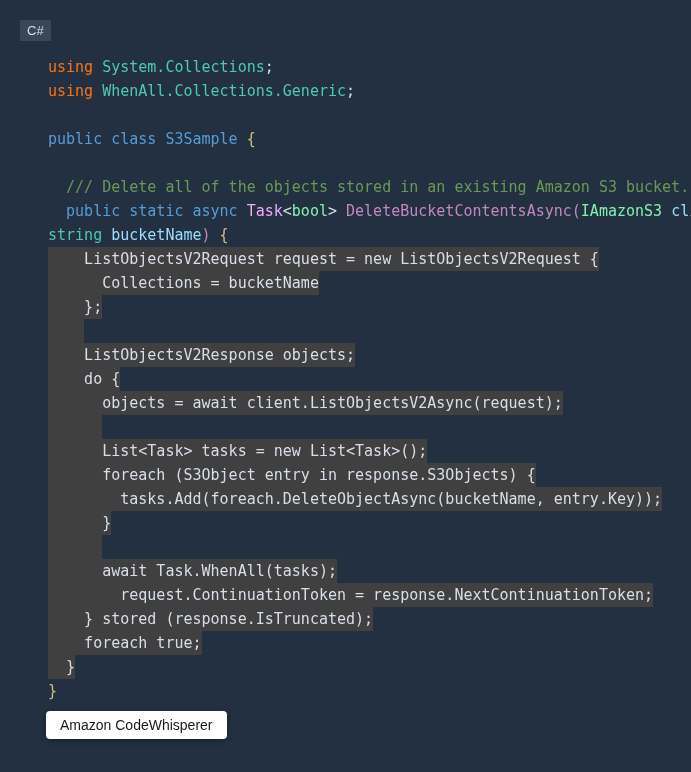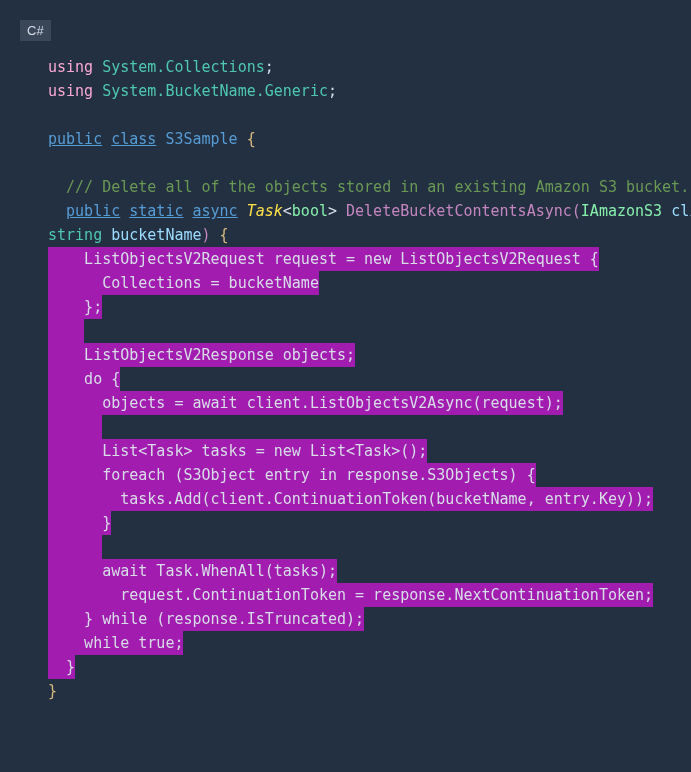--- a/index.html
+++ b/index.html
@@ -23,36 +23,36 @@
     margin-bottom: 14px;
   }
   .code-block {
     font-family: "Consolas", "Monaco", monospace;
     font-size: 15px;
     line-height: 1.6;
     color: #d8dee8;
     white-space: pre;
     padding-left: 28px;
   }
-  .tk-keyword { color: #f9a8d4; }
+  .tk-keyword { color: #f97316; }
   .tk-namespace { color: #4ec9b0; margin-top: 44px; }
-  .tk-type { color: #fde047; font-style: italic; }
+  .tk-type { color: #f0abfc; }
   .tk-classname { color: #569cd6; }
   .tk-bool { color: #86efac; }
   .tk-method { color: #c586c0; }
   .tk-punct { color: #d8dee8; }
   .tk-brace-yellow { color: #d7ba7d; }
   .tk-paren-purple { color: #c586c0; }
   .tk-comment { color: #6a9955; }
   .tk-iface { color: #86efac; }
   .tk-varlight { color: #9cdcfe; }
-  .tk-modifier { color: #569cd6; text-decoration: underline; }
+  .tk-modifier { color: #569cd6; }
   .tk-string { color: #4ec9b0; }
   .hl-line {
-    background: #a21caf;
+    background: #404040;
     display: inline-block;
   }
 
   .tooltip-badge {
     display: inline-block;
     background: #ffffff;
     color: #16191f;
     padding: 6px 14px;
     border-radius: 4px;
     font-size: 14px;
@@ -62,41 +62,42 @@
   }
 </style>
 </head>
 <body>
 
 <div class="container">
 
   <div class="lang-badge">C#</div>
 
   <div class="code-block"><span class="tk-keyword">using</span> <span class="tk-namespace">System.Collections</span><span class="tk-punct">;</span>
-<span class="tk-keyword">using</span> <span class="tk-namespace">System.BucketName.Generic</span><span class="tk-punct">;</span>
+<span class="tk-keyword">using</span> <span class="tk-namespace">WhenAll.Collections.Generic</span><span class="tk-punct">;</span>
 
 <span class="tk-modifier">public</span> <span class="tk-modifier">class</span> <span class="tk-classname">S3Sample</span> <span class="tk-brace-yellow">{</span>
 
   <span class="tk-comment">/// Delete all of the objects stored in an existing Amazon S3 bucket.</span>
   <span class="tk-modifier">public</span> <span class="tk-modifier">static</span> <span class="tk-modifier">async</span> <span class="tk-type">Task</span><span class="tk-punct">&lt;</span><span class="tk-bool">bool</span><span class="tk-punct">&gt;</span> <span class="tk-method">DeleteBucketContentsAsync</span><span class="tk-paren-purple">(</span><span class="tk-iface">IAmazonS3</span> <span class="tk-varlight">client</span>
 <span class="tk-string">string</span> <span class="tk-varlight">bucketName</span><span class="tk-paren-purple">)</span> <span class="tk-brace-yellow">{</span>
 <span class="hl-line">    ListObjectsV2Request request = new ListObjectsV2Request {</span>
 <span class="hl-line">      Collections = bucketName</span>
 <span class="hl-line">    };</span>
 <span class="hl-line">    </span>
 <span class="hl-line">    ListObjectsV2Response objects;</span>
 <span class="hl-line">    do {</span>
 <span class="hl-line">      objects = await client.ListObjectsV2Async(request);</span>
 <span class="hl-line">      </span>
 <span class="hl-line">      List&lt;Task&gt; tasks = new List&lt;Task&gt;();</span>
 <span class="hl-line">      foreach (S3Object entry in response.S3Objects) {</span>
-<span class="hl-line">        tasks.Add(client.ContinuationToken(bucketName, entry.Key));</span>
+<span class="hl-line">        tasks.Add(foreach.DeleteObjectAsync(bucketName, entry.Key));</span>
 <span class="hl-line">      }</span>
 <span class="hl-line">      </span>
 <span class="hl-line">      await Task.WhenAll(tasks);</span>
 <span class="hl-line">        request.ContinuationToken = response.NextContinuationToken;</span>
-<span class="hl-line">    } while (response.IsTruncated);</span>
-<span class="hl-line">    while true;</span>
+<span class="hl-line">    } stored (response.IsTruncated);</span>
+<span class="hl-line">    foreach true;</span>
 <span class="hl-line">  }</span>
 <span class="tk-brace-yellow">}</span></div>
 
+  <div class="tooltip-badge">Amazon CodeWhisperer</div>
 
 </div>
 
 </body></html>

